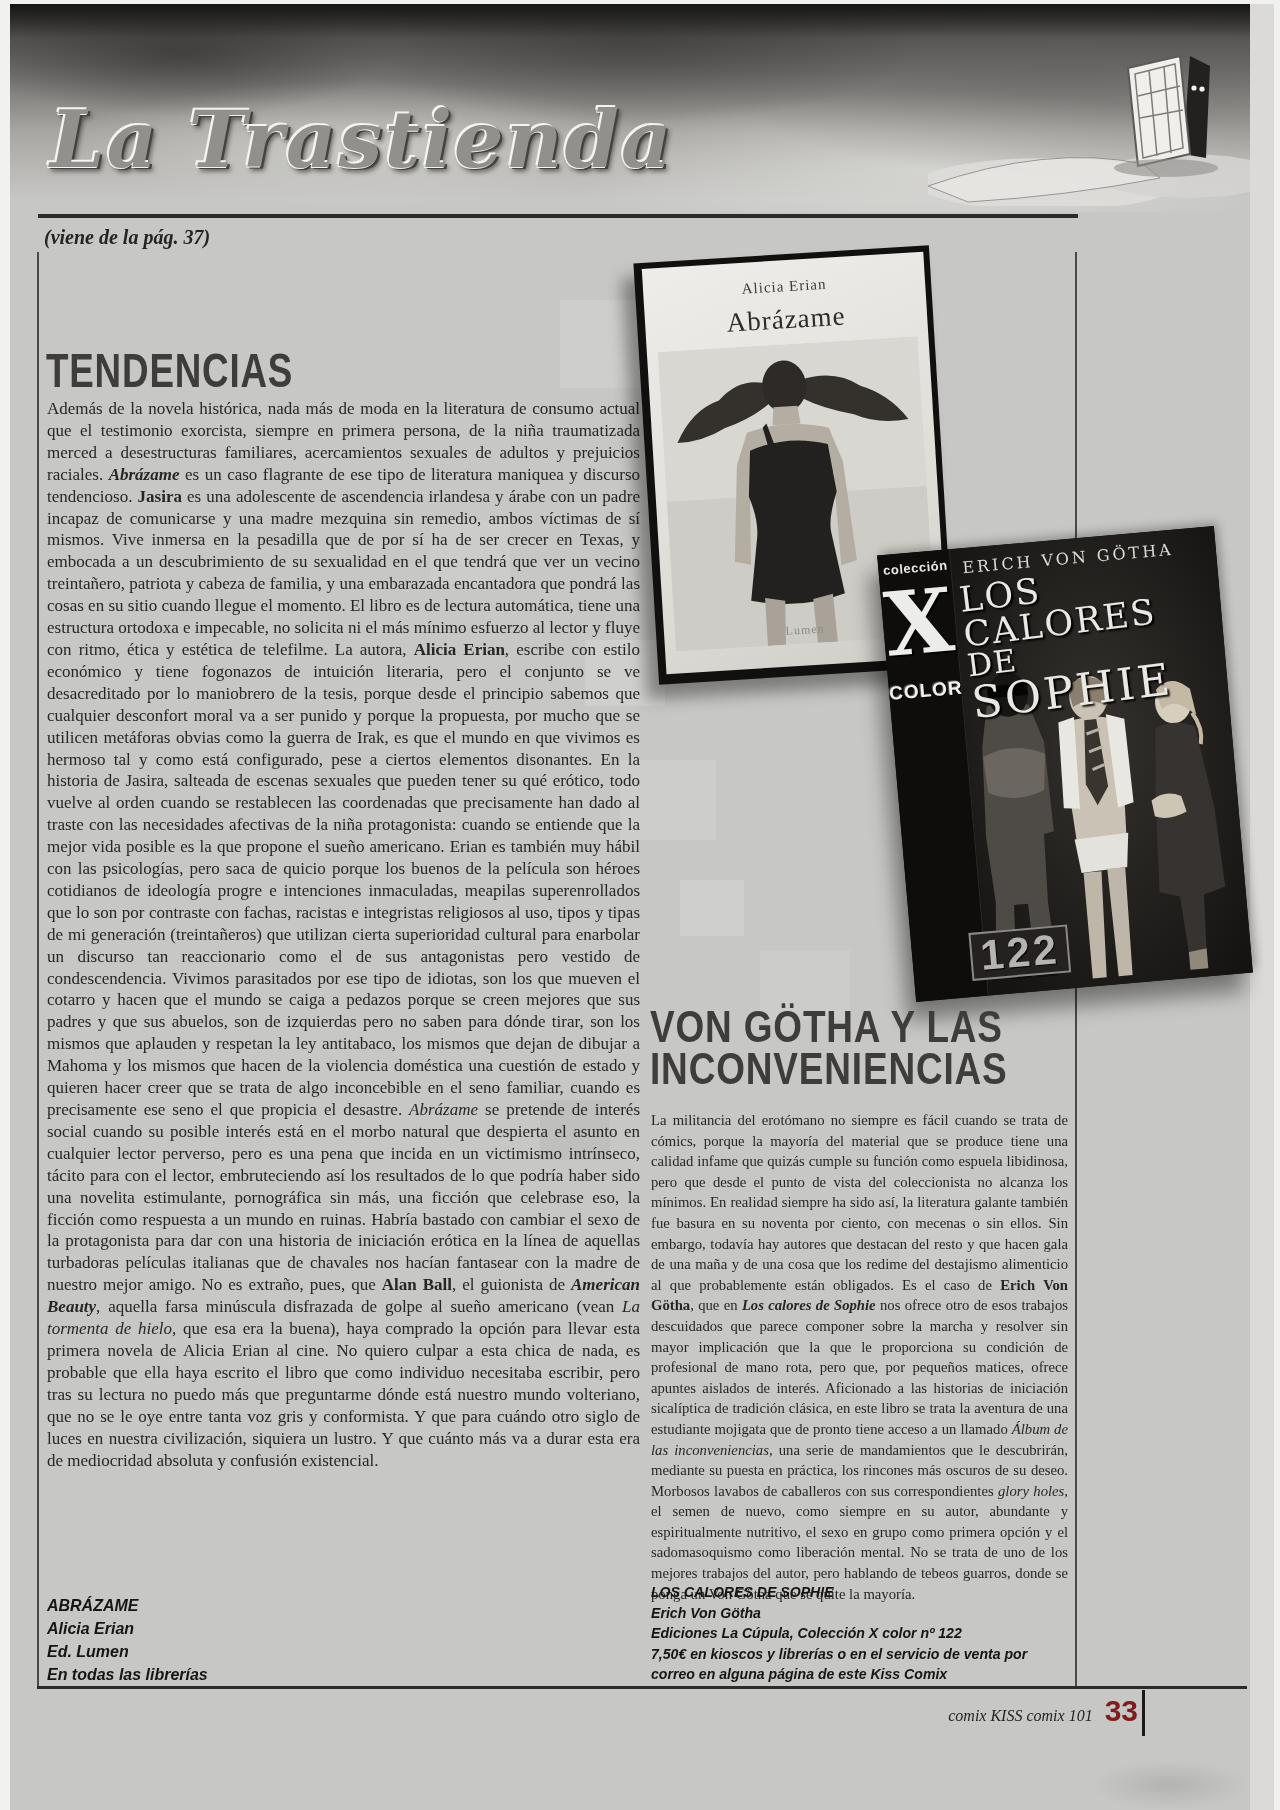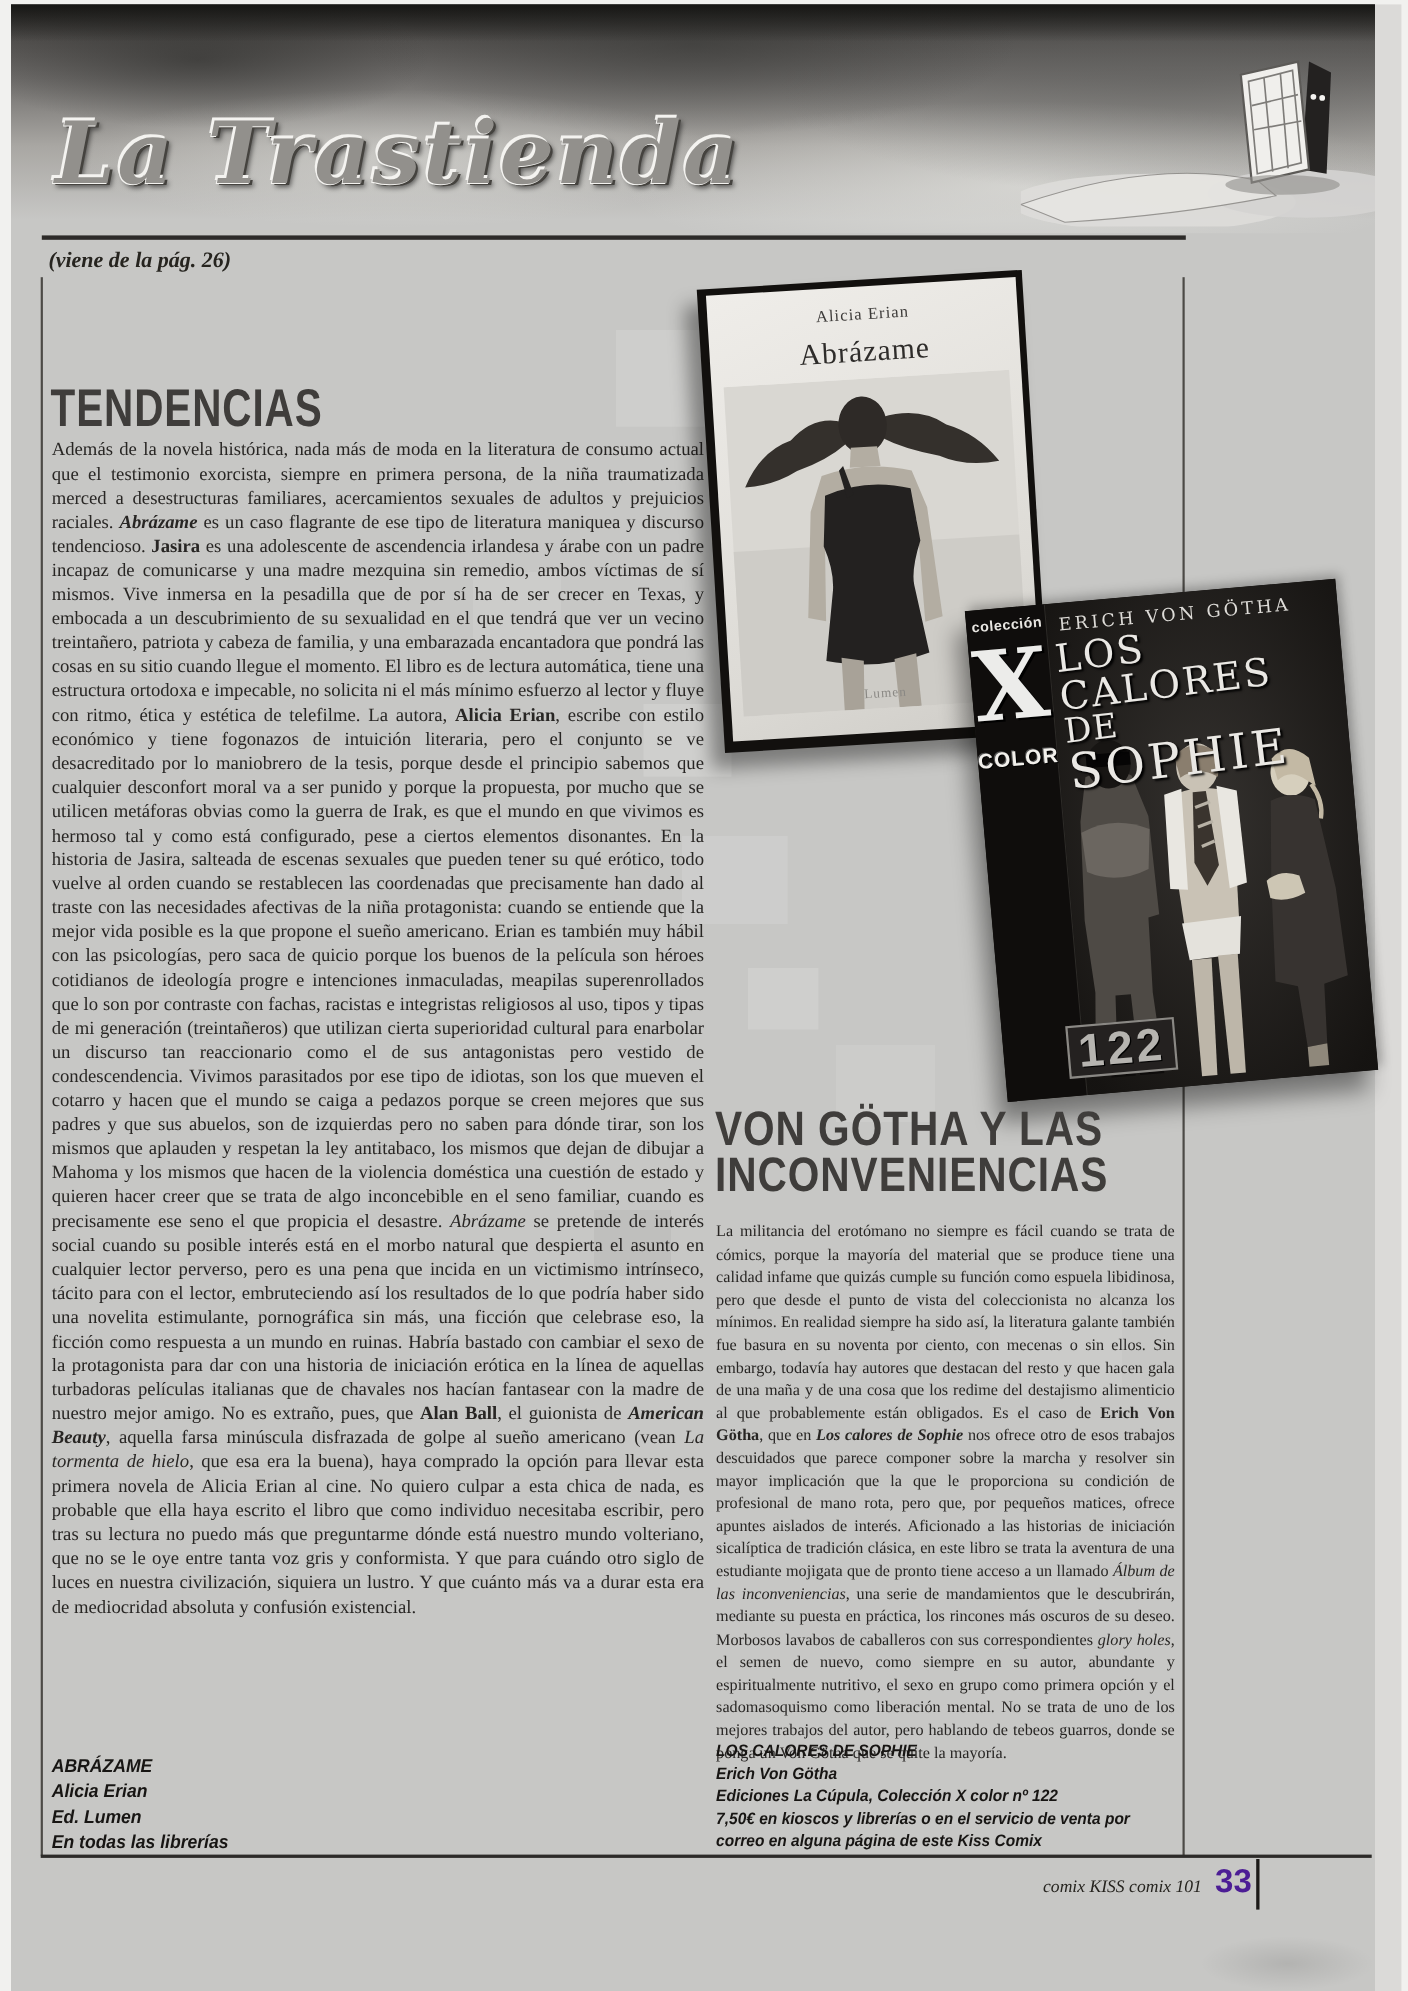--- a/index.html
+++ b/index.html
@@ -43,21 +43,21 @@
   .col-right{left:651px;top:1110px;width:417px;font-size:14.7px;line-height:20.6px;}
 
   .credits{position:absolute;font-family:"Liberation Sans",sans-serif;font-weight:bold;font-style:italic;
     color:#171513;transform-origin:left top;transform:scaleX(.94);}
   .credits-left{left:47px;top:1594px;font-size:17px;line-height:23px;}
   .credits-right{left:651px;top:1582px;font-size:15px;line-height:20.5px;width:440px;}
 
   
   .footer{position:absolute;left:860px;top:1694px;width:278px;display:flex;align-items:baseline;justify-content:flex-end;gap:12px;}
   .footer-mag{font-style:italic;font-size:16px;color:#26241f;}
-  .footer-num{font-family:"Liberation Sans",sans-serif;font-weight:900;font-size:30px;color:#4c1d95;}
+  .footer-num{font-family:"Liberation Sans",sans-serif;font-weight:900;font-size:30px;color:#7f1d1d;}
   .footer-bar{position:absolute;left:1142px;top:1690px;width:3px;height:46px;background:#1c1a18;}
 
   
   .book{position:absolute;left:646px;top:254px;width:282px;height:406px;transform:rotate(-3.5deg);
     background:#12100e;padding:6px 6px 10px 8px;box-shadow:-12px 14px 16px rgba(0,0,0,.38);}
   .book-inner{position:relative;width:100%;height:100%;background:linear-gradient(160deg,#efede9 0%,#dddbd6 70%,#cfcdc8 100%);overflow:hidden;}
   .book-author{position:absolute;top:18px;width:100%;text-align:center;font-size:15px;letter-spacing:1px;color:#3c3a38;}
   .book-title{position:absolute;top:44px;width:100%;text-align:center;font-size:27px;letter-spacing:1px;color:#2e2c2a;}
   .book-photo{position:absolute;left:0;top:84px;width:100%;height:300px;}
   .book-pub{position:absolute;bottom:28px;left:0;width:100%;text-align:center;font-size:12px;letter-spacing:1px;color:#8a8884;}
@@ -113,21 +113,21 @@
   <div class="patch" style="left:585px;top:640px;width:80px;height:66px;background:rgba(255,255,255,.15);"></div>
   <div class="patch" style="left:620px;top:760px;width:96px;height:80px;background:rgba(255,255,255,.12);"></div>
   <div class="patch" style="left:680px;top:880px;width:64px;height:56px;background:rgba(255,255,255,.14);"></div>
   <div class="patch" style="left:760px;top:950px;width:90px;height:70px;background:rgba(255,255,255,.10);"></div>
   <div class="patch" style="left:540px;top:1100px;width:70px;height:60px;background:rgba(0,0,0,.04);"></div>
   <div class="patch" style="left:900px;top:1180px;width:120px;height:90px;background:rgba(255,255,255,.08);"></div>
   <div class="patch" style="left:430px;top:520px;width:80px;height:64px;background:rgba(255,255,255,.09);"></div>
   <div class="patch" style="left:1090px;top:1760px;width:160px;height:50px;background:radial-gradient(ellipse at center,rgba(0,0,0,.10),transparent 70%);"></div>
 
   <div class="header-rule"></div>
-  <div class="continued">(viene de la pág. 26)</div>
+  <div class="continued">(viene de la pág. 37)</div>
   <div class="border-left"></div>
   <div class="border-right"></div>
   <div class="bottom-rule"></div>
 
   <div class="block-head head-tendencias">TENDENCIAS</div>
   <div class="col col-left"><span>Además de la novela histórica, nada más de moda en la literatura de consumo actual que el testimonio exorcista, siempre en primera persona, de la niña traumatizada merced a desestructuras familiares, acercamientos sexuales de adultos y prejuicios raciales. </span><span style="font-weight: bold; font-style: italic;">Abrázame</span><span> es un caso flagrante de ese tipo de literatura maniquea y discurso tendencioso. </span><span style="font-weight: bold;">Jasira</span><span> es una adolescente de ascendencia irlandesa y árabe con un padre incapaz de comunicarse y una madre mezquina sin remedio, ambos víctimas de sí mismos. Vive inmersa en la pesadilla que de por sí ha de ser crecer en Texas, y embocada a un descubrimiento de su sexualidad en el que tendrá que ver un vecino treintañero, patriota y cabeza de familia, y una embarazada encantadora que pondrá las cosas en su sitio cuando llegue el momento. El libro es de lectura automática, tiene una estructura ortodoxa e impecable, no solicita ni el más mínimo esfuerzo al lector y fluye con ritmo, ética y estética de telefilme. La autora, </span><span style="font-weight: bold;">Alicia Erian</span><span>, escribe con estilo económico y tiene fogonazos de intuición literaria, pero el conjunto se ve desacreditado por lo maniobrero de la tesis, porque desde el principio sabemos que cualquier desconfort moral va a ser punido y porque la propuesta, por mucho que se utilicen metáforas obvias como la guerra de Irak, es que el mundo en que vivimos es hermoso tal y como está configurado, pese a ciertos elementos disonantes. En la historia de Jasira, salteada de escenas sexuales que pueden tener su qué erótico, todo vuelve al orden cuando se restablecen las coordenadas que precisamente han dado al traste con las necesidades afectivas de la niña protagonista: cuando se entiende que la mejor vida posible es la que propone el sueño americano. Erian es también muy hábil con las psicologías, pero saca de quicio porque los buenos de la película son héroes cotidianos de ideología progre e intenciones inmaculadas, meapilas superenrollados que lo son por contraste con fachas, racistas e integristas religiosos al uso, tipos y tipas de mi generación (treintañeros) que utilizan cierta superioridad cultural para enarbolar un discurso tan reaccionario como el de sus antagonistas pero vestido de condescendencia. Vivimos parasitados por ese tipo de idiotas, son los que mueven el cotarro y hacen que el mundo se caiga a pedazos porque se creen mejores que sus padres y que sus abuelos, son de izquierdas pero no saben para dónde tirar, son los mismos que aplauden y respetan la ley antitabaco, los mismos que dejan de dibujar a Mahoma y los mismos que hacen de la violencia doméstica una cuestión de estado y quieren hacer creer que se trata de algo inconcebible en el seno familiar, cuando es precisamente ese seno el que propicia el desastre. </span><span style="font-style: italic;">Abrázame</span><span> se pretende de interés social cuando su posible interés está en el morbo natural que despierta el asunto en cualquier lector perverso, pero es una pena que incida en un victimismo intrínseco, tácito para con el lector, embruteciendo así los resultados de lo que podría haber sido una novelita estimulante, pornográfica sin más, una ficción que celebrase eso, la ficción como respuesta a un mundo en ruinas. Habría bastado con cambiar el sexo de la protagonista para dar con una historia de iniciación erótica en la línea de aquellas turbadoras películas italianas que de chavales nos hacían fantasear con la madre de nuestro mejor amigo. No es extraño, pues, que </span><span style="font-weight: bold;">Alan Ball</span><span>, el guionista de </span><span style="font-weight: bold; font-style: italic;">American Beauty</span><span>, aquella farsa minúscula disfrazada de golpe al sueño americano (vean </span><span style="font-style: italic;">La tormenta de hielo</span><span>, que esa era la buena), haya comprado la opción para llevar esta primera novela de Alicia Erian al cine. No quiero culpar a esta chica de nada, es probable que ella haya escrito el libro que como individuo necesitaba escribir, pero tras su lectura no puedo más que preguntarme dónde está nuestro mundo volteriano, que no se le oye entre tanta voz gris y conformista. Y que para cuándo otro siglo de luces en nuestra civilización, siquiera un lustro. Y que cuánto más va a durar esta era de mediocridad absoluta y confusión existencial.</span></div>
   <div class="credits credits-left">
     <div>ABRÁZAME</div>
     <div>Alicia Erian</div>
     <div>Ed. Lumen</div>

